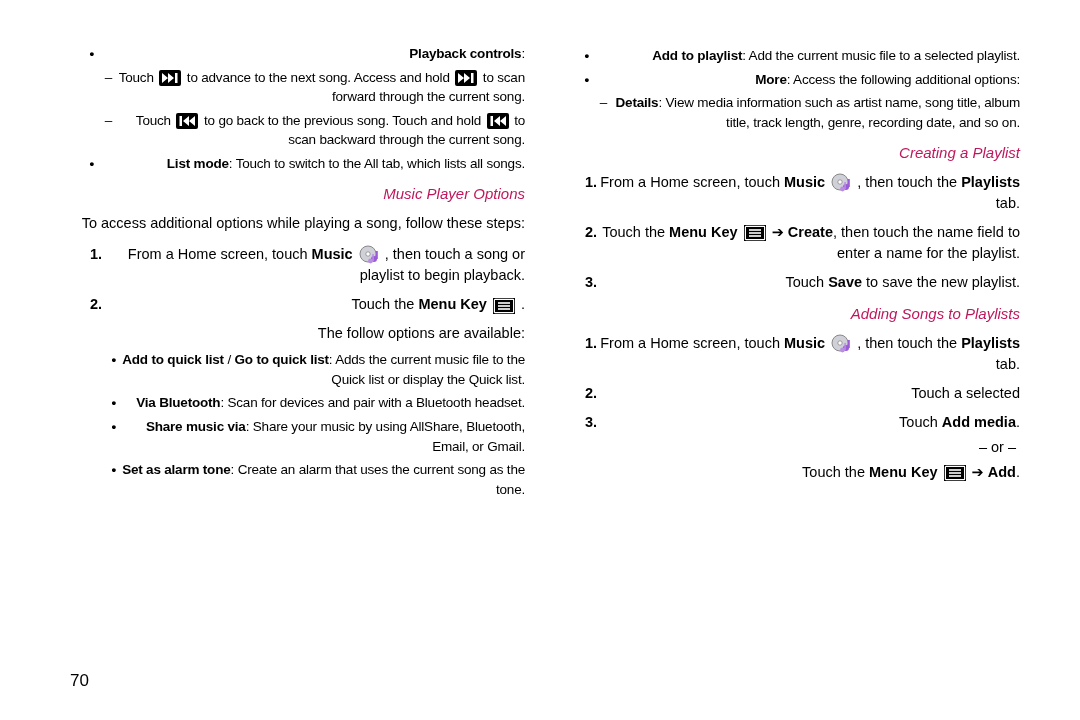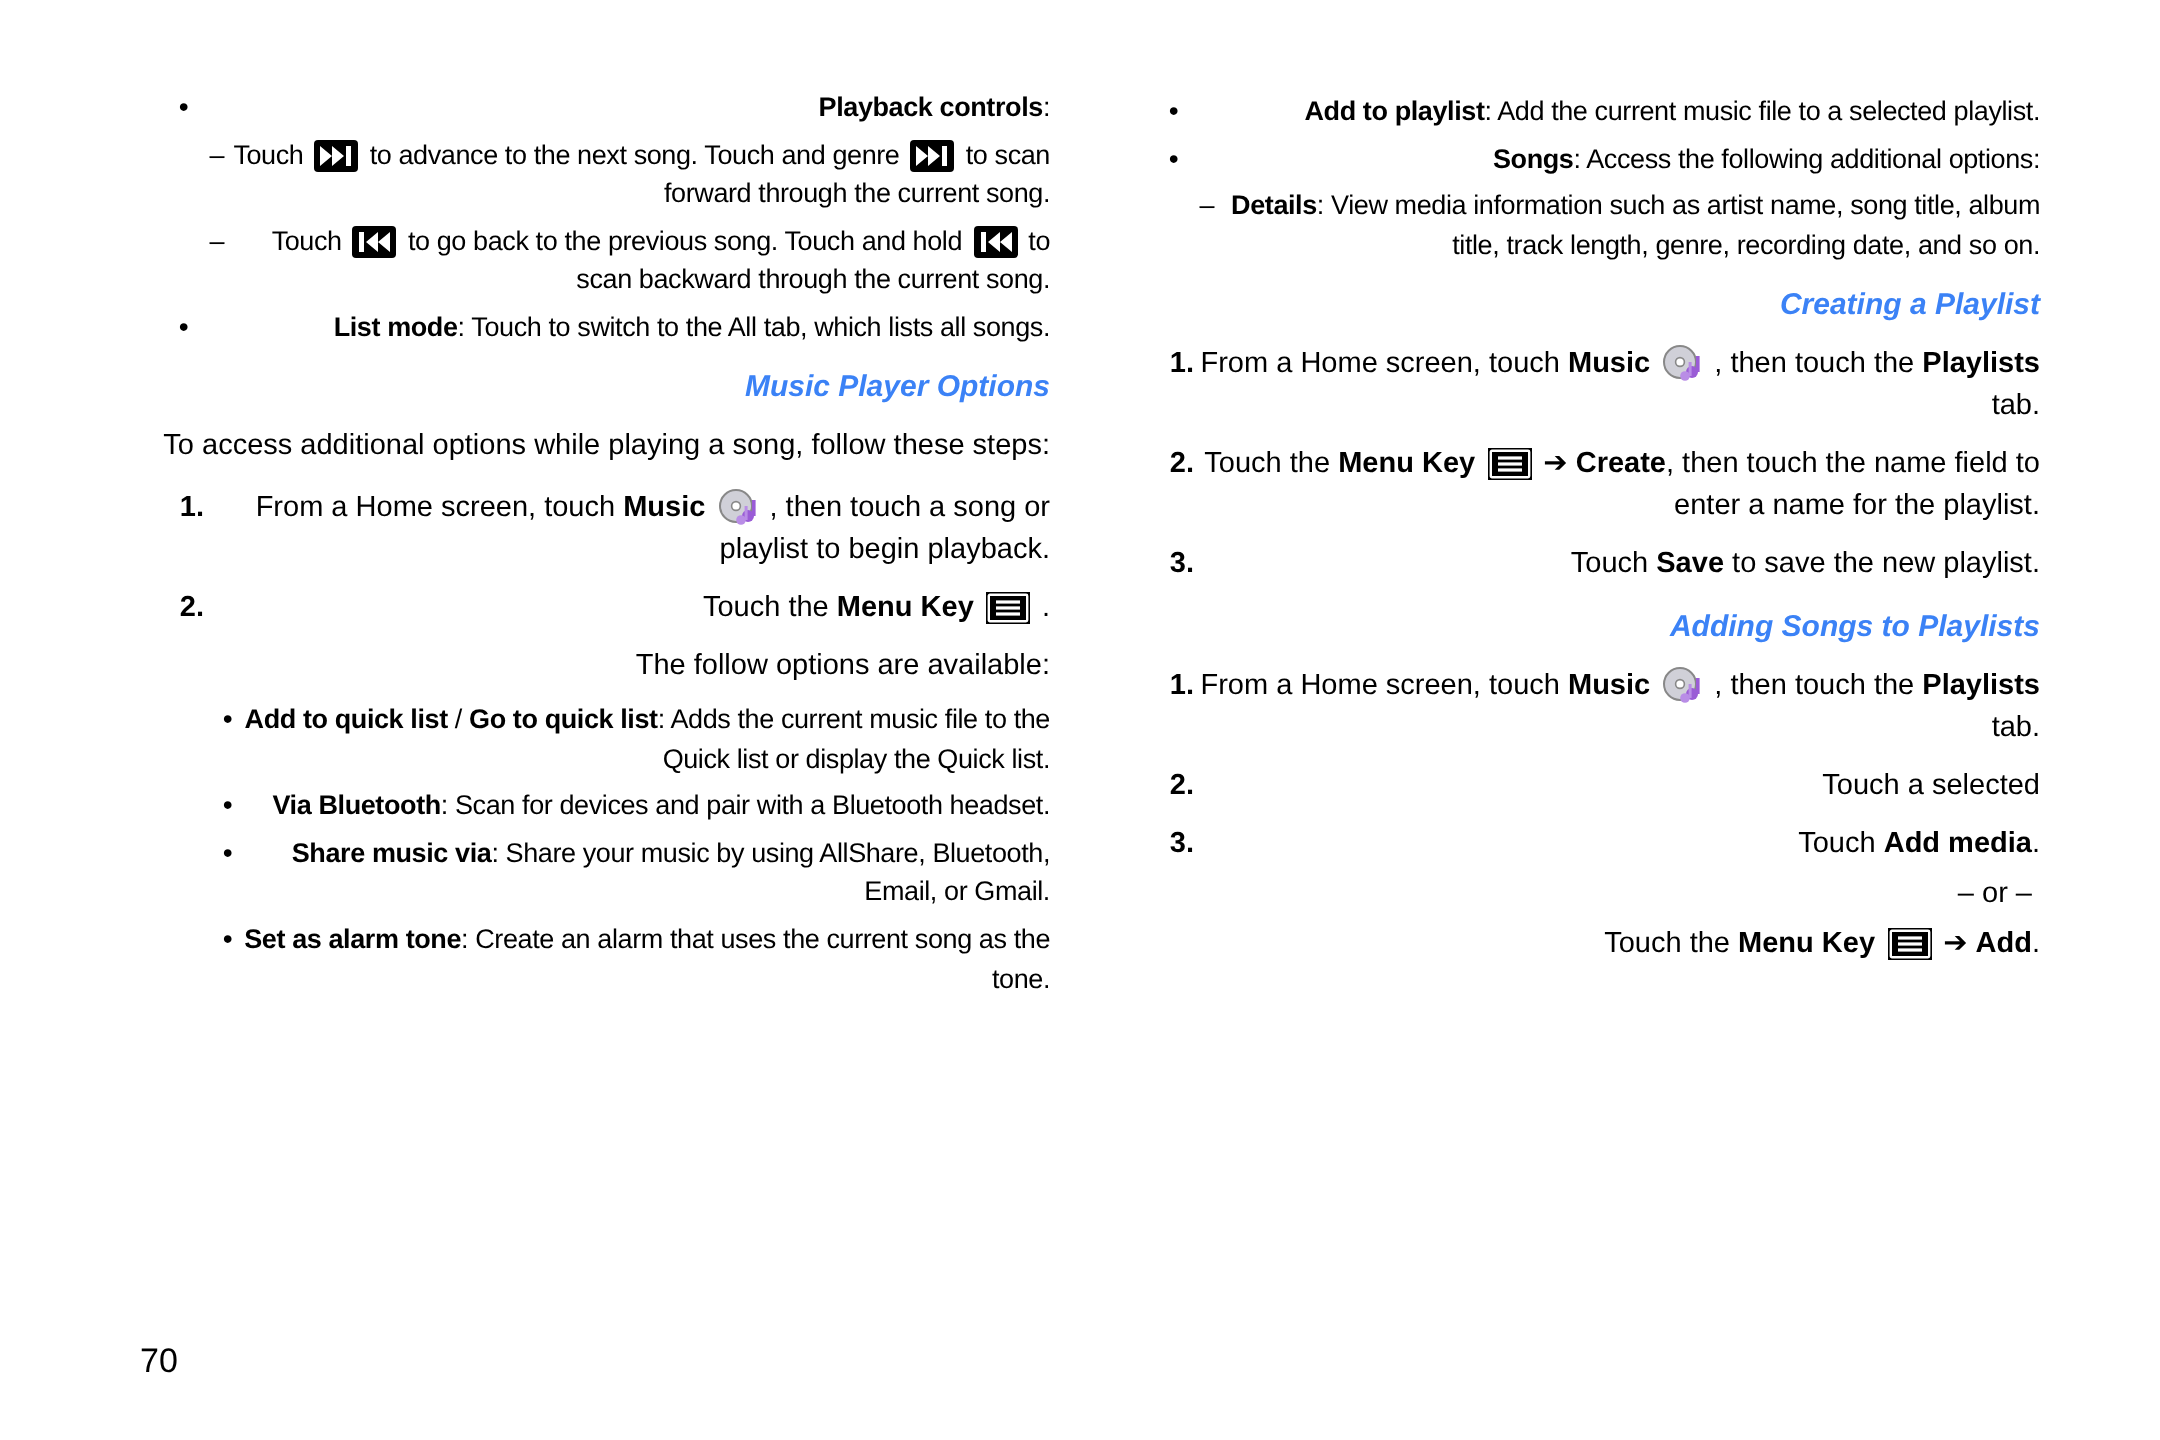--- a/index.html
+++ b/index.html
@@ -17,23 +17,23 @@
   .columns {
     display: flex;
     gap: 30px;
   }
   .col {
     flex: 1;
     min-width: 0;
     text-align: right;
   }
   h3.blue {
-    color: #3b82f6;
+    color: #be185d;
     font-style: italic;
-    font-weight: bold;
+    font-weight: normal;
     font-size: 15px;
     margin: 10px 0 8px 0;
   }
   .bullet-row {
     display: flex;
     margin: 4px 0 4px 20px;
   }
   .bullet-row .dot {
     width: 14px;
     flex-shrink: 0;
@@ -141,21 +141,21 @@
       <span class="txt"><b>Playback controls</b>:</span>
     </div>
 
     <div class="dash-row dense">
       <span class="dash"></span>
       <span class="txt">
         <span>Touch </span>
         <span class="icon"><svg width="22" height="16">
               <use href="#icon-next"></use>
             </svg></span>
-        <span> to advance to the next song. Touch and genre </span>
+        <span> to advance to the next song. Access and hold </span>
         <span class="icon"><svg width="22" height="16">
               <use href="#icon-next"></use>
             </svg></span>
         <span> to scan forward through the current song.</span>
       </span>
     </div>
 
     <div class="dash-row dense">
       <span class="dash"></span>
       <span class="txt">
@@ -225,21 +225,21 @@
 
   <div class="col">
 
     <div class="sub-bullets" style="margin-left:0;">
       <div class="bullet-row dense">
         <span class="dot"></span>
         <span class="txt"><b>Add to playlist</b><span>: Add the current music file to a selected playlist.</span></span>
       </div>
       <div class="bullet-row dense">
         <span class="dot"></span>
-        <span class="txt"><b>Songs</b><span>: Access the following additional options:</span></span>
+        <span class="txt"><b>More</b><span>: Access the following additional options:</span></span>
       </div>
       <div class="dash-row dense">
         <span class="dash"></span>
         <span class="txt"><b>Details</b><span>: View media information such as artist name, song title, album title, track length, genre, recording date, and so on.</span></span>
       </div>
     </div>
 
     <h3 class="blue">Creating a Playlist</h3>
 
     <ol class="steps">

